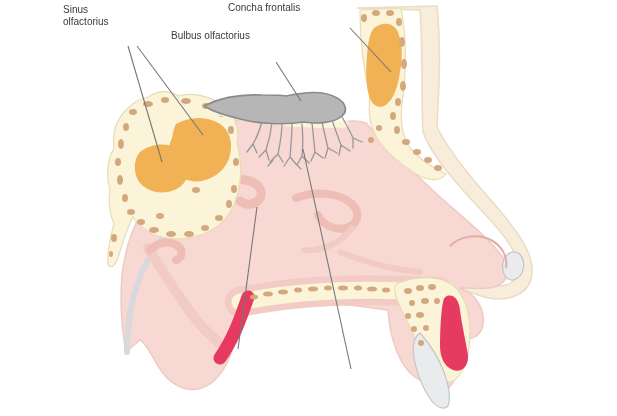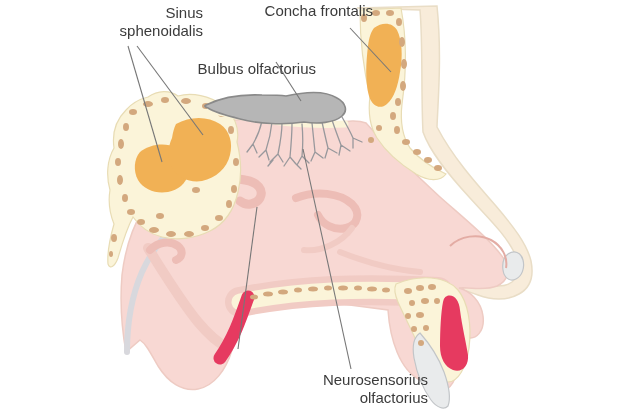--- a/index.html
+++ b/index.html
@@ -1,20 +1,20 @@
 <!DOCTYPE html>
 <html><head>
 <meta charset="utf-8">
 <style>
   html,body{margin:0;padding:0;background:#fff;}
   #stage{position:relative;width:617px;height:416px;background:#fff;overflow:hidden;
          font-family:"Liberation Sans",sans-serif;}
   #stage svg{position:absolute;left:0;top:0;}
-  .lbl{position:absolute;font-size:15px;line-height:1.22;color:var(--label,#3b3b3b);
-       text-align:right;white-space:nowrap;}
+  .lbl{position:absolute;font-size:10px;line-height:1.22;color:var(--label,#3b3b3b);
+       text-align:left;white-space:nowrap;}
   .lbl div{white-space:nowrap;}
 </style>
 </head>
 <body>
 
 <div id="stage" style="--skin: #F8ECDA; --skinEdge: #E9DDC6; --pink: #F8D8D3; --pinkEdge: #EECBC3; --fold: #EDBDB6; --foldLight: #F1CBC4; --bone: #FBF4D9; --boneEdge: #E8DCB4; --orange: #F1B155; --red: #E63A60; --bulb: #B6B6B6; --bulbEdge: #8A8A8A; --nerve: #98989C; --cart: #E9EBEC; --cartEdge: #C2C5C8; --gray: #D8D8DD; --leader: #777777; --label: #3b3b3b;">
 
 <svg width="617" height="416" viewBox="0 0 617 416">
 
   <path d="M357,8 L437,6 C442,55 438,100 437,127 C452,156 474,181 496,206
@@ -174,26 +174,22 @@
     <line x1="137" y1="46" x2="203" y2="135"></line>
     <line x1="350" y1="28" x2="391" y2="72"></line>
     <line x1="276" y1="62" x2="301" y2="101"></line>
     <line x1="238" y1="349" x2="257" y2="207"></line>
     <line x1="351" y1="369" x2="303" y2="149"></line>
   </g>
 </svg>
 
   <div class="lbl" style="left:63px;top:4px;width:140px">
     <div>Sinus</div>
-    <div>sphenoidalis</div>
+    <div>olfactorius</div>
   </div>
 
   <div class="lbl" style="left:228px;top:2px;width:145px">Concha frontalis</div>
 
-  <div class="lbl" style="left:171px;top:60px;width:145px">Bulbus olfactorius</div>
+  <div class="lbl" style="left:171px;top:30px;width:145px">Bulbus olfactorius</div>
 
 
-  <div class="lbl" style="left:283px;top:371px;width:145px">
-    <div>Neurosensorius</div>
-    <div>olfactorius</div>
-  </div>
 
 </div>
 
 </body></html>

